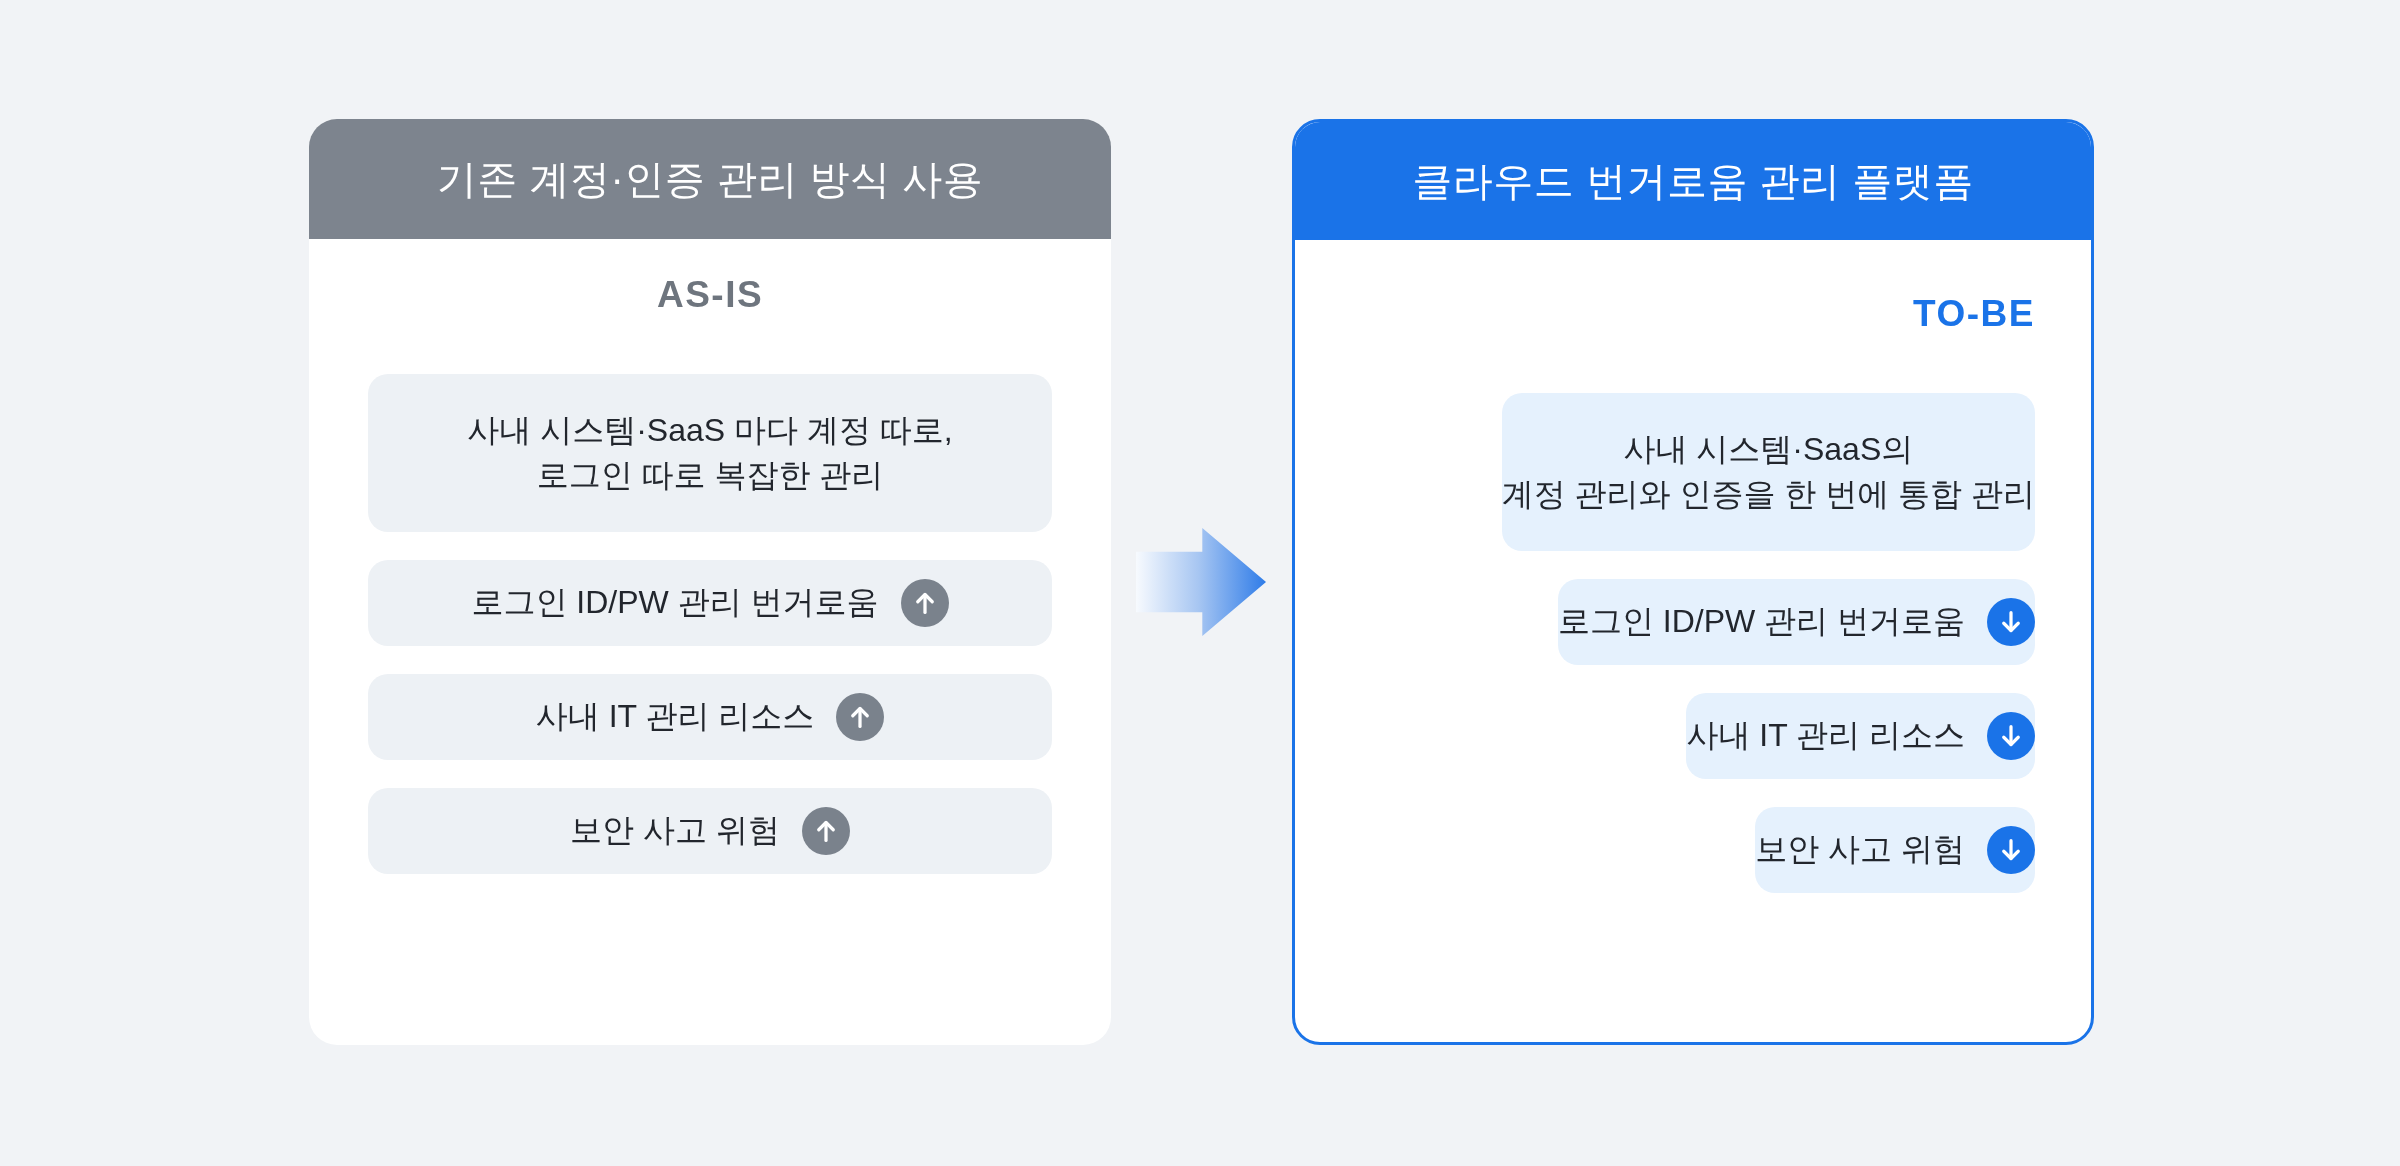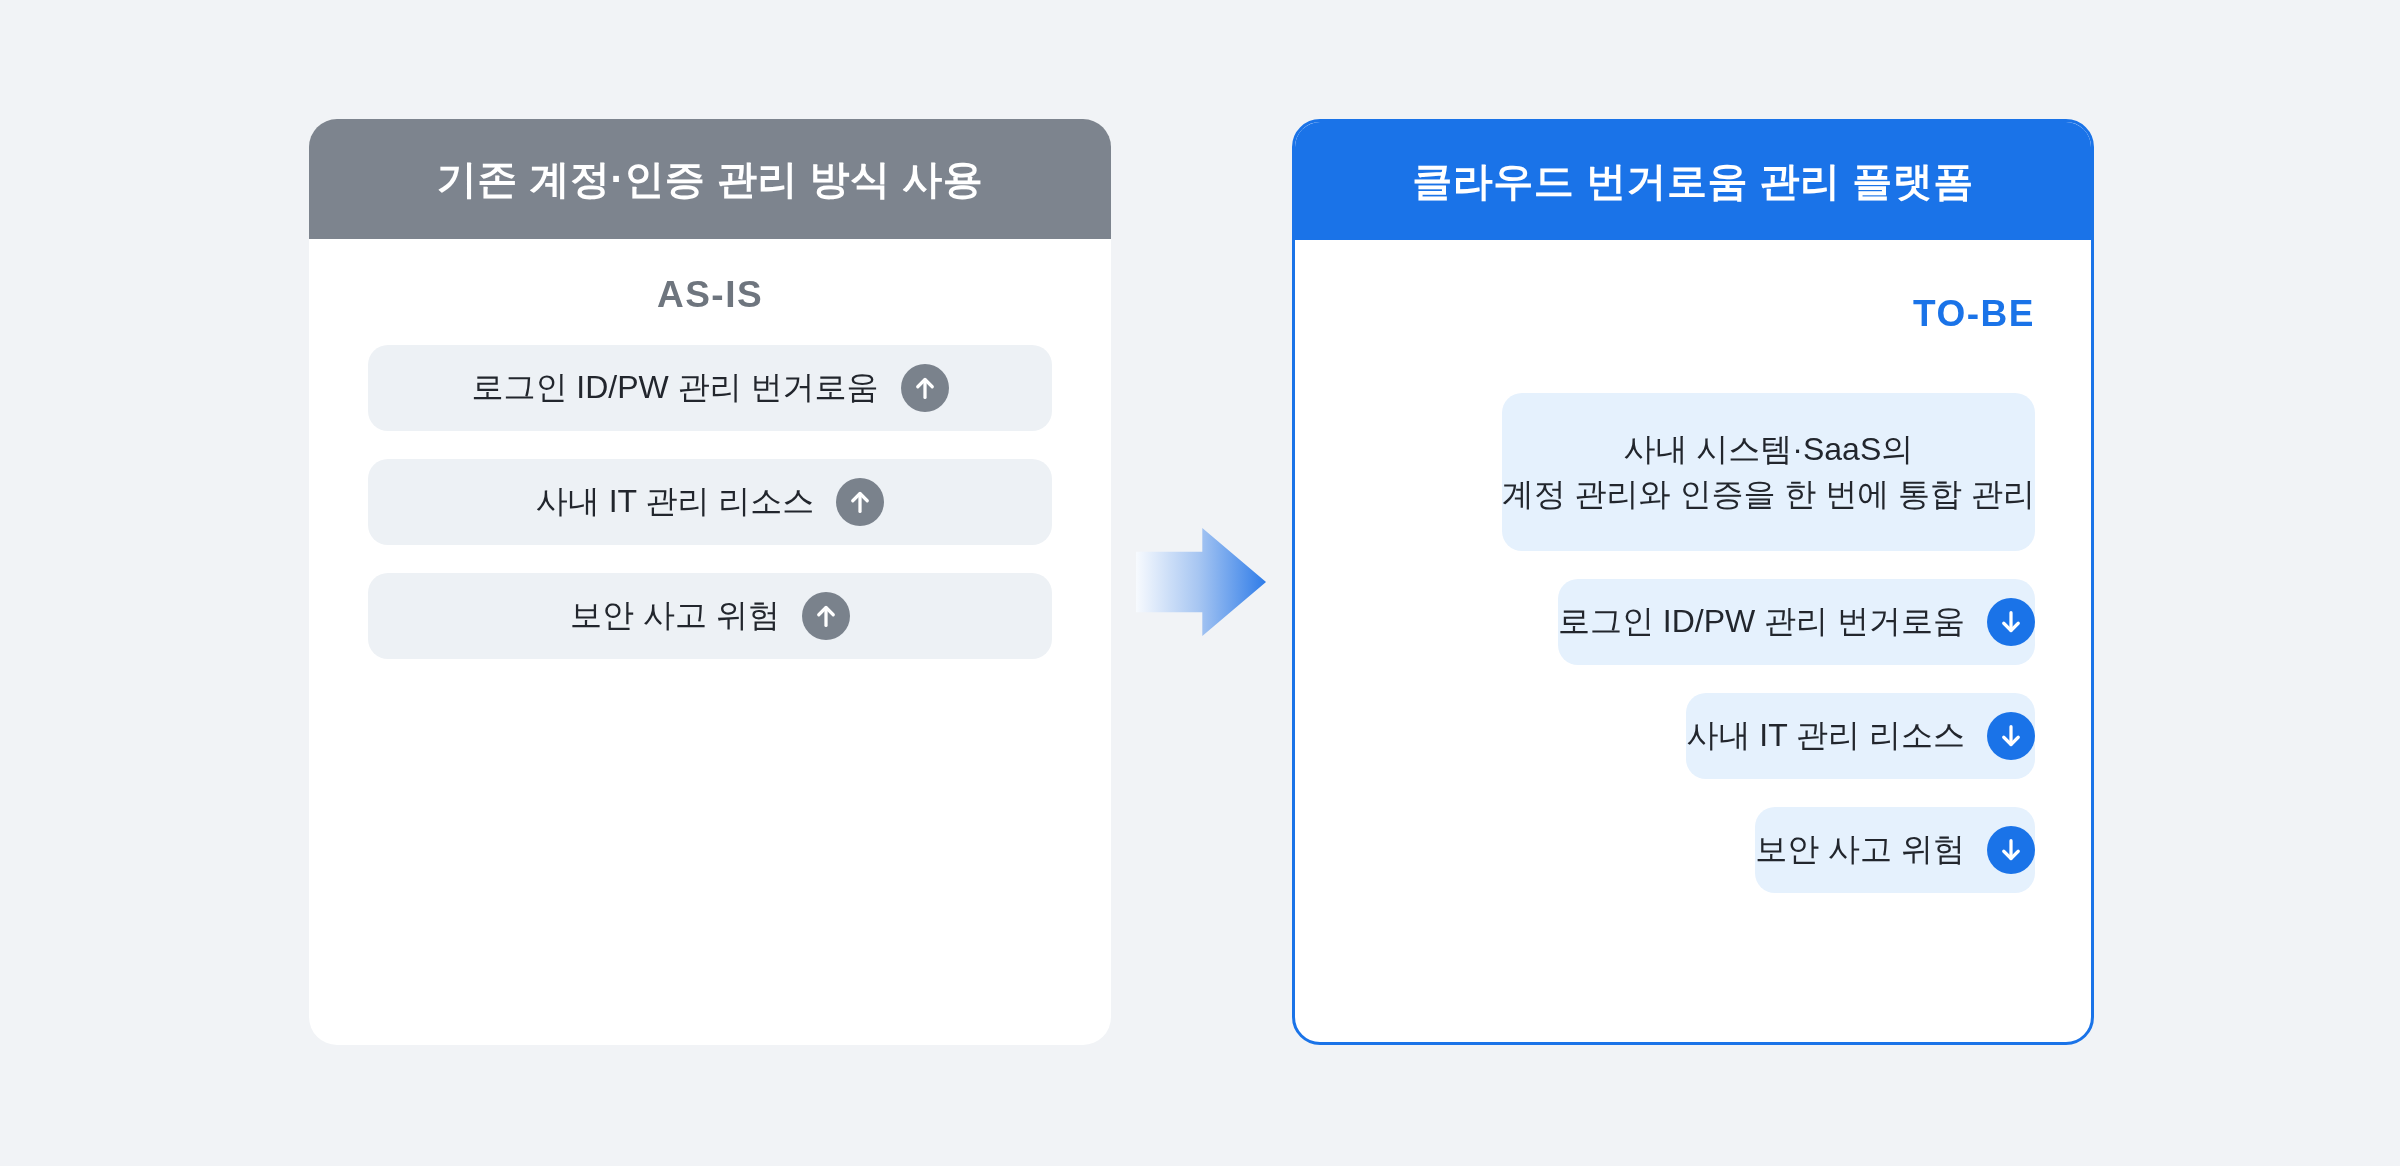--- a/index.html
+++ b/index.html
@@ -37,21 +37,21 @@
     left: 1292px;
     border: 3px solid var(--tobe-accent, #1A73E8);
   }
   .card-header {
     height: 120px;
     display: flex;
     align-items: center;
     justify-content: center;
     color: #FFFFFF;
     font-size: 40px;
-    font-weight: 700;
+    font-weight: 400;
     letter-spacing: 0.5px;
   }
   .card-left .card-header { background: var(--asis-header-bg, #7D848E); }
   .card-right .card-header { background: var(--tobe-accent, #1A73E8); height: 118px; }
   .card-body {
     padding: 0 59px;
     display: flex;
     flex-direction: column;
     align-items: stretch;
   }
@@ -116,20 +116,24 @@
 </head>
 <body>
 
 <div class="card card-left">
   <div class="card-header">
     <span>기존 계정·인증 관리 방식 사용</span>
   </div>
   <div class="card-body">
     <div class="phase-label">AS-IS</div>
 
+    <div class="row-box first">
+      <span>사내 시스템·SaaS 마다 계정 따로,</span>
+      <span>로그인 따로 복잡한 관리</span>
+    </div>
 
     <div class="row-box">
       <span>로그인 ID/PW 관리 번거로움</span>
       <span class="dir-circle up">
         <svg width="30" height="30" viewBox="0 0 24 24" fill="none" stroke="#FFFFFF" stroke-width="2.6" stroke-linecap="round" stroke-linejoin="round">
             <path d="M12 19.5 V5.5"></path>
             <path d="M6.2 11 L12 5.2 L17.8 11"></path>
           </svg>
       </span>
     </div>

